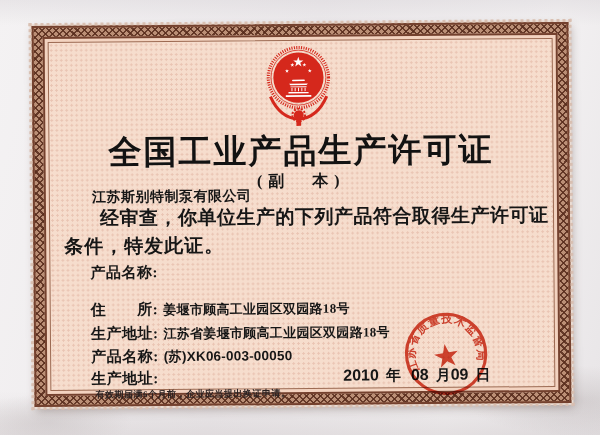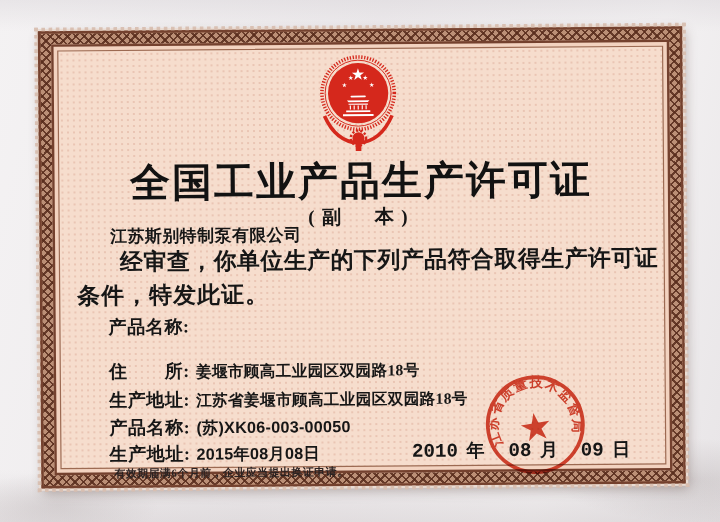--- a/index.html
+++ b/index.html
@@ -58,23 +58,23 @@
   .row-address{top:258px;}
   .row-prod-addr{top:282px;}
   .row-cert-no{top:305px;}
   .row-valid{top:327px;}
   .flabel{font-size:15px;font-weight:bold;letter-spacing:.5px;margin-right:5px;}
   .v-cn{font-size:13px;font-weight:bold;letter-spacing:.3px;}
   .v-num{font-size:13.5px;font-weight:bold;font-family:"Liberation Sans","DejaVu Sans",sans-serif;letter-spacing:.2px;}
   .note{position:absolute;left:44px;top:346px;font-size:9px;font-weight:bold;color:#2a2222;letter-spacing:.5px;}
   .date-row{position:absolute;left:292px;top:326px;display:flex;align-items:baseline;
     font-weight:bold;white-space:nowrap;}
-  .date-row .num{font-size:16px;font-family:Liberation Mono, monospace;}
+  .date-row .num{font-size:16px;font-family:Liberation Sans, sans-serif;}
   .date-row .unit{font-size:15px;margin:0 0 0 7px;}
-  .g1{margin-left:20px;} .g2{margin-left:9px;} .g3{margin-left:19px;} .g4{margin-left:9px;}
+  .g1{margin-left:10px;} .g2{margin-left:9px;} .g3{} .g4{margin-left:9px;}
   .seal{position:absolute;left:350px;top:269px;width:90px;height:90px;
     transform:rotate(-9deg);mix-blend-mode:multiply;opacity:.92;}
 </style>
 </head>
 <body>
 
 <div class="paper-shade"></div>
 
 <div class="certificate">
  <div class="cert-mid">
@@ -127,21 +127,20 @@
     <div class="row row-prod-addr">
       <span class="flabel">生产地址:</span>
       <span class="v-cn">江苏省姜堰市顾高工业园区双园路18号</span>
     </div>
     <div class="row row-cert-no">
       <span class="flabel">产品名称:</span>
       <span class="v-num">(苏)XK06-003-00050</span>
     </div>
     <div class="row row-valid">
       <span class="flabel">生产地址:</span>
-      <span class="v-num">2015年08月08日</span>
     </div>
 
     <div class="note">有效期届满6个月前，企业应当提出换证申请。</div>
 
     <div class="date-row">
       <span class="num">2010</span>
       <span class="unit">年</span>
       <span class="num g1">08</span>
       <span class="unit g2">月</span>
       <span class="num g3">09</span>

